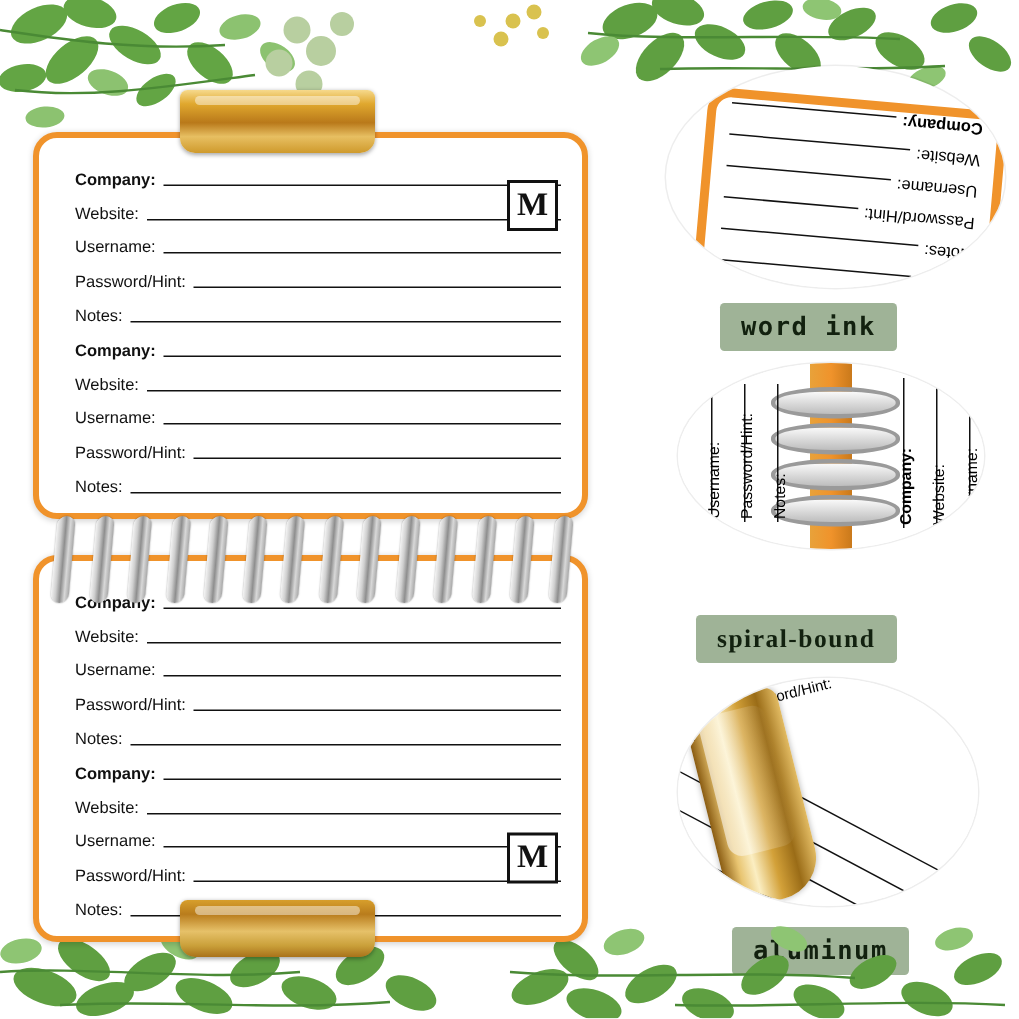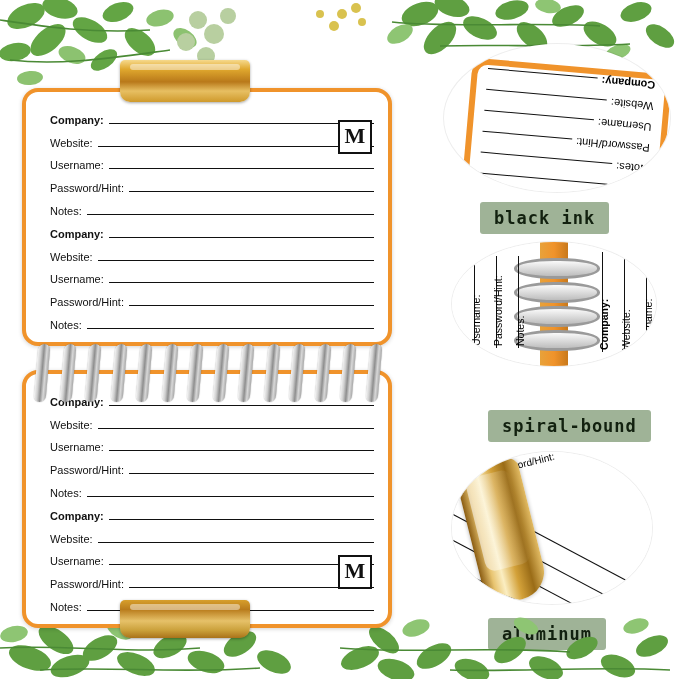--- a/index.html
+++ b/index.html
@@ -224,21 +224,21 @@
   }
   .c3 .toptext {
     position: absolute;
     top: 4px; left: 58px;
     font-size: 10px;
     transform: rotate(-14deg);
     white-space: nowrap;
   }
 
   #tag-black { left: 480px; top: 202px; }
-  #tag-spiral { left: 488px; top: 410px; }
+  #tag-spiral { left: 464px; top: 410px; font-family: Liberation Serif, serif; }
   #tag-alum { left: 488px; top: 618px; }
 </style>
 </head>
 <body>
 
 <div class="stage">
 
   <svg class="leafcluster" style="left:0;top:0;width:250px;height:95px" viewBox="0 0 250 95">
     <g fill="#63a544">
       <ellipse cx="26" cy="16" rx="20" ry="11" transform="rotate(-25 26 16)"></ellipse>
@@ -439,21 +439,21 @@
           <span class="l">Website:</span>
           <span class="ln"></span>
         </div>
         <div class="c1-row">
           <span class="l" style="font-weight:bold">Company:</span>
           <span class="ln"></span>
         </div>
       </div>
     </div>
   </div>
-  <div class="tagline" id="tag-black">black ink</div>
+  <div class="tagline" id="tag-black">word ink</div>
 
   <div class="callout" id="callout-spiral">
     <div class="c2">
       <div class="band"></div>
       <div class="ringwrap">
         <span class="ring" style="top:4px"></span>
         <span class="ring" style="top:28px"></span>
         <span class="ring" style="top:52px"></span>
         <span class="ring" style="top:76px"></span>
       </div>

